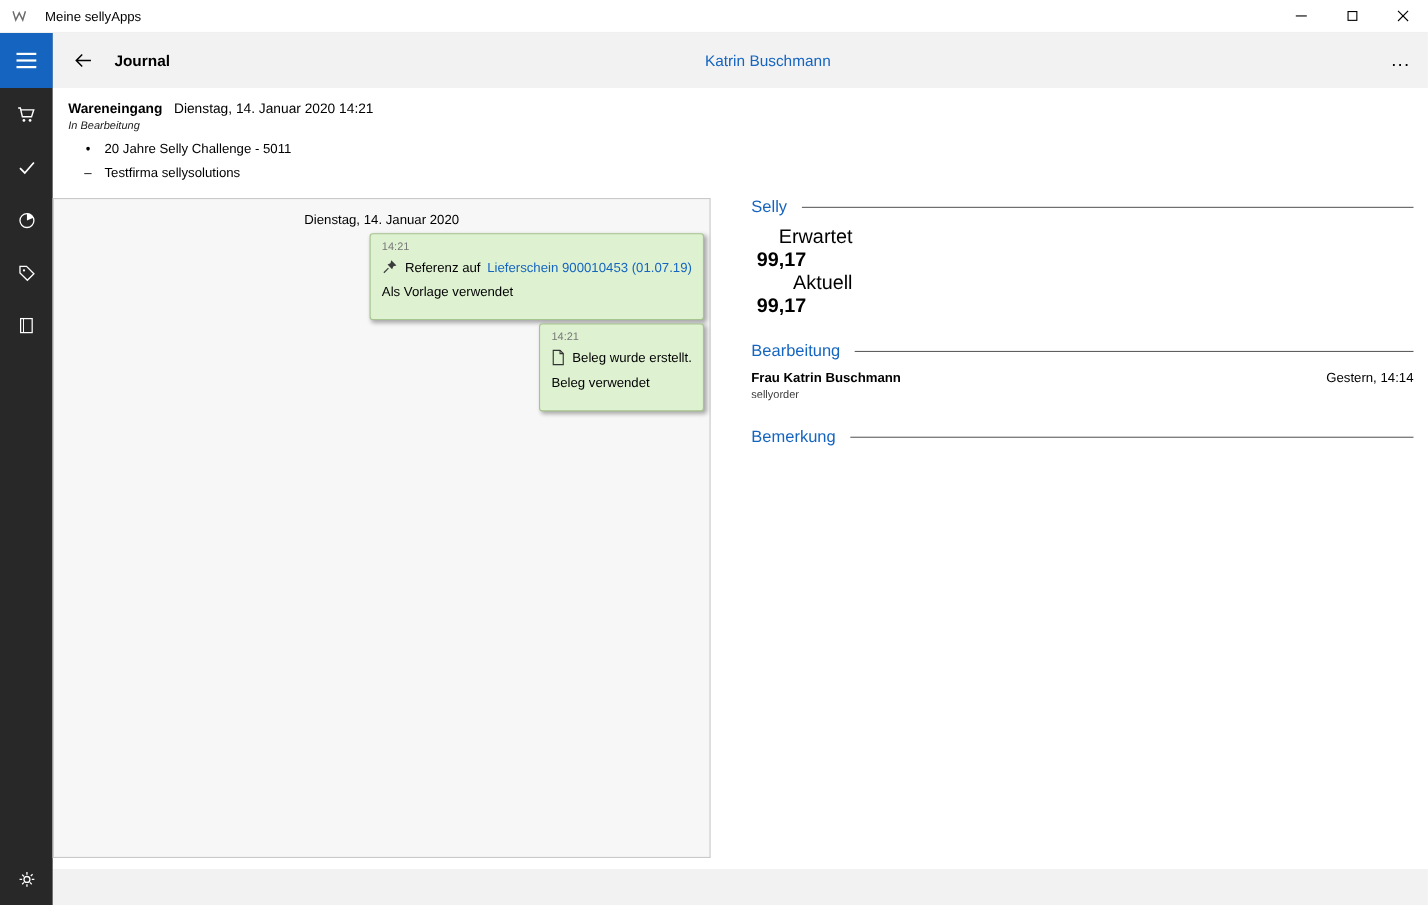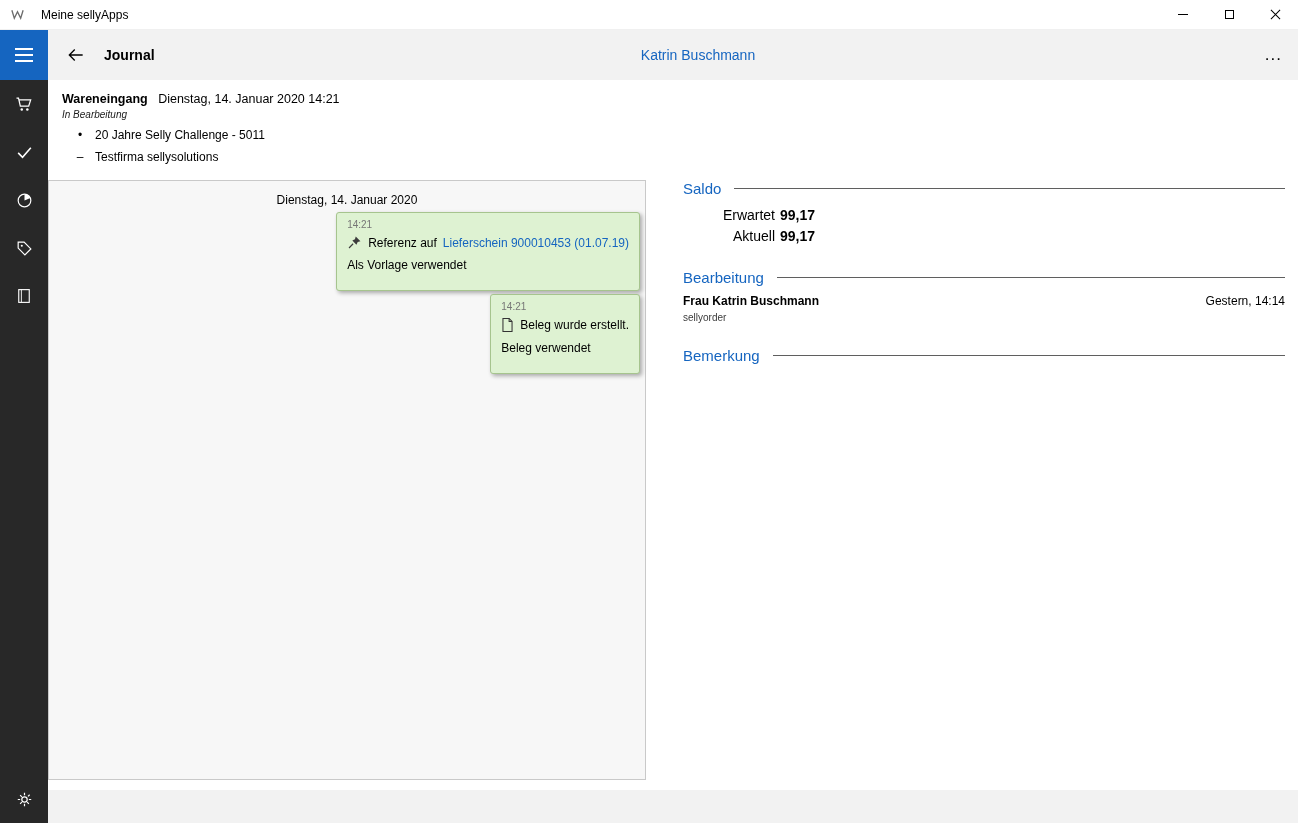--- a/index.html
+++ b/index.html
@@ -52,21 +52,21 @@
   .b-note{margin-top:8px;font-size:12px;}
   .bubble-1{top:31px;}
   .bubble-2{top:113px;}
   .link{color:var(--link,#1565c0);text-decoration:none;cursor:pointer;}
 
   
   .details{position:absolute;left:635px;top:100px;right:13px;}
   .section-head{display:flex;align-items:center;margin-bottom:8px;}
   .section-head .heading{color:var(--accent,#1565c0);font-size:15px;white-space:nowrap;}
   .section-head .rule{flex:1;height:1px;background:#5f5f5f;margin-left:13px;}
-  .saldo-row{display:flex;line-height:21px;font-size:14px;}
+  .saldo-row{display:flex;line-height:21px;font-size:18px;flex-direction:column;}
   .saldo-label{width:92px;text-align:right;}
   .saldo-value{font-weight:bold;margin-left:5px;}
   .sec-bearbeiter{margin-top:22px;}
   .bearb-row{display:flex;justify-content:space-between;font-size:12px;margin-top:2px;}
   .bearb-name{font-weight:bold;}
   .bearb-source{font-size:10px;color:#3c3c3c;margin-top:4px;}
   .sec-bemerkung{margin-top:24px;}
 
   
   .bottombar{position:absolute;bottom:0;left:48px;right:0;height:33px;background:var(--header-bg,#f2f2f2);}
@@ -194,21 +194,21 @@
             </svg>
           <span>Beleg wurde erstellt.</span>
         </div>
         <div class="b-note">Beleg verwendet</div>
       </div>
     </div>
 
     <div class="details">
 
       <div class="section-head">
-        <span class="heading">Saldo</span>
+        <span class="heading">Selly</span>
         <div class="rule"></div>
       </div>
       <div class="saldo-row">
         <span class="saldo-label">Erwartet</span>
         <span class="saldo-value">99,17</span>
       </div>
       <div class="saldo-row">
         <span class="saldo-label">Aktuell</span>
         <span class="saldo-value">99,17</span>
       </div>

